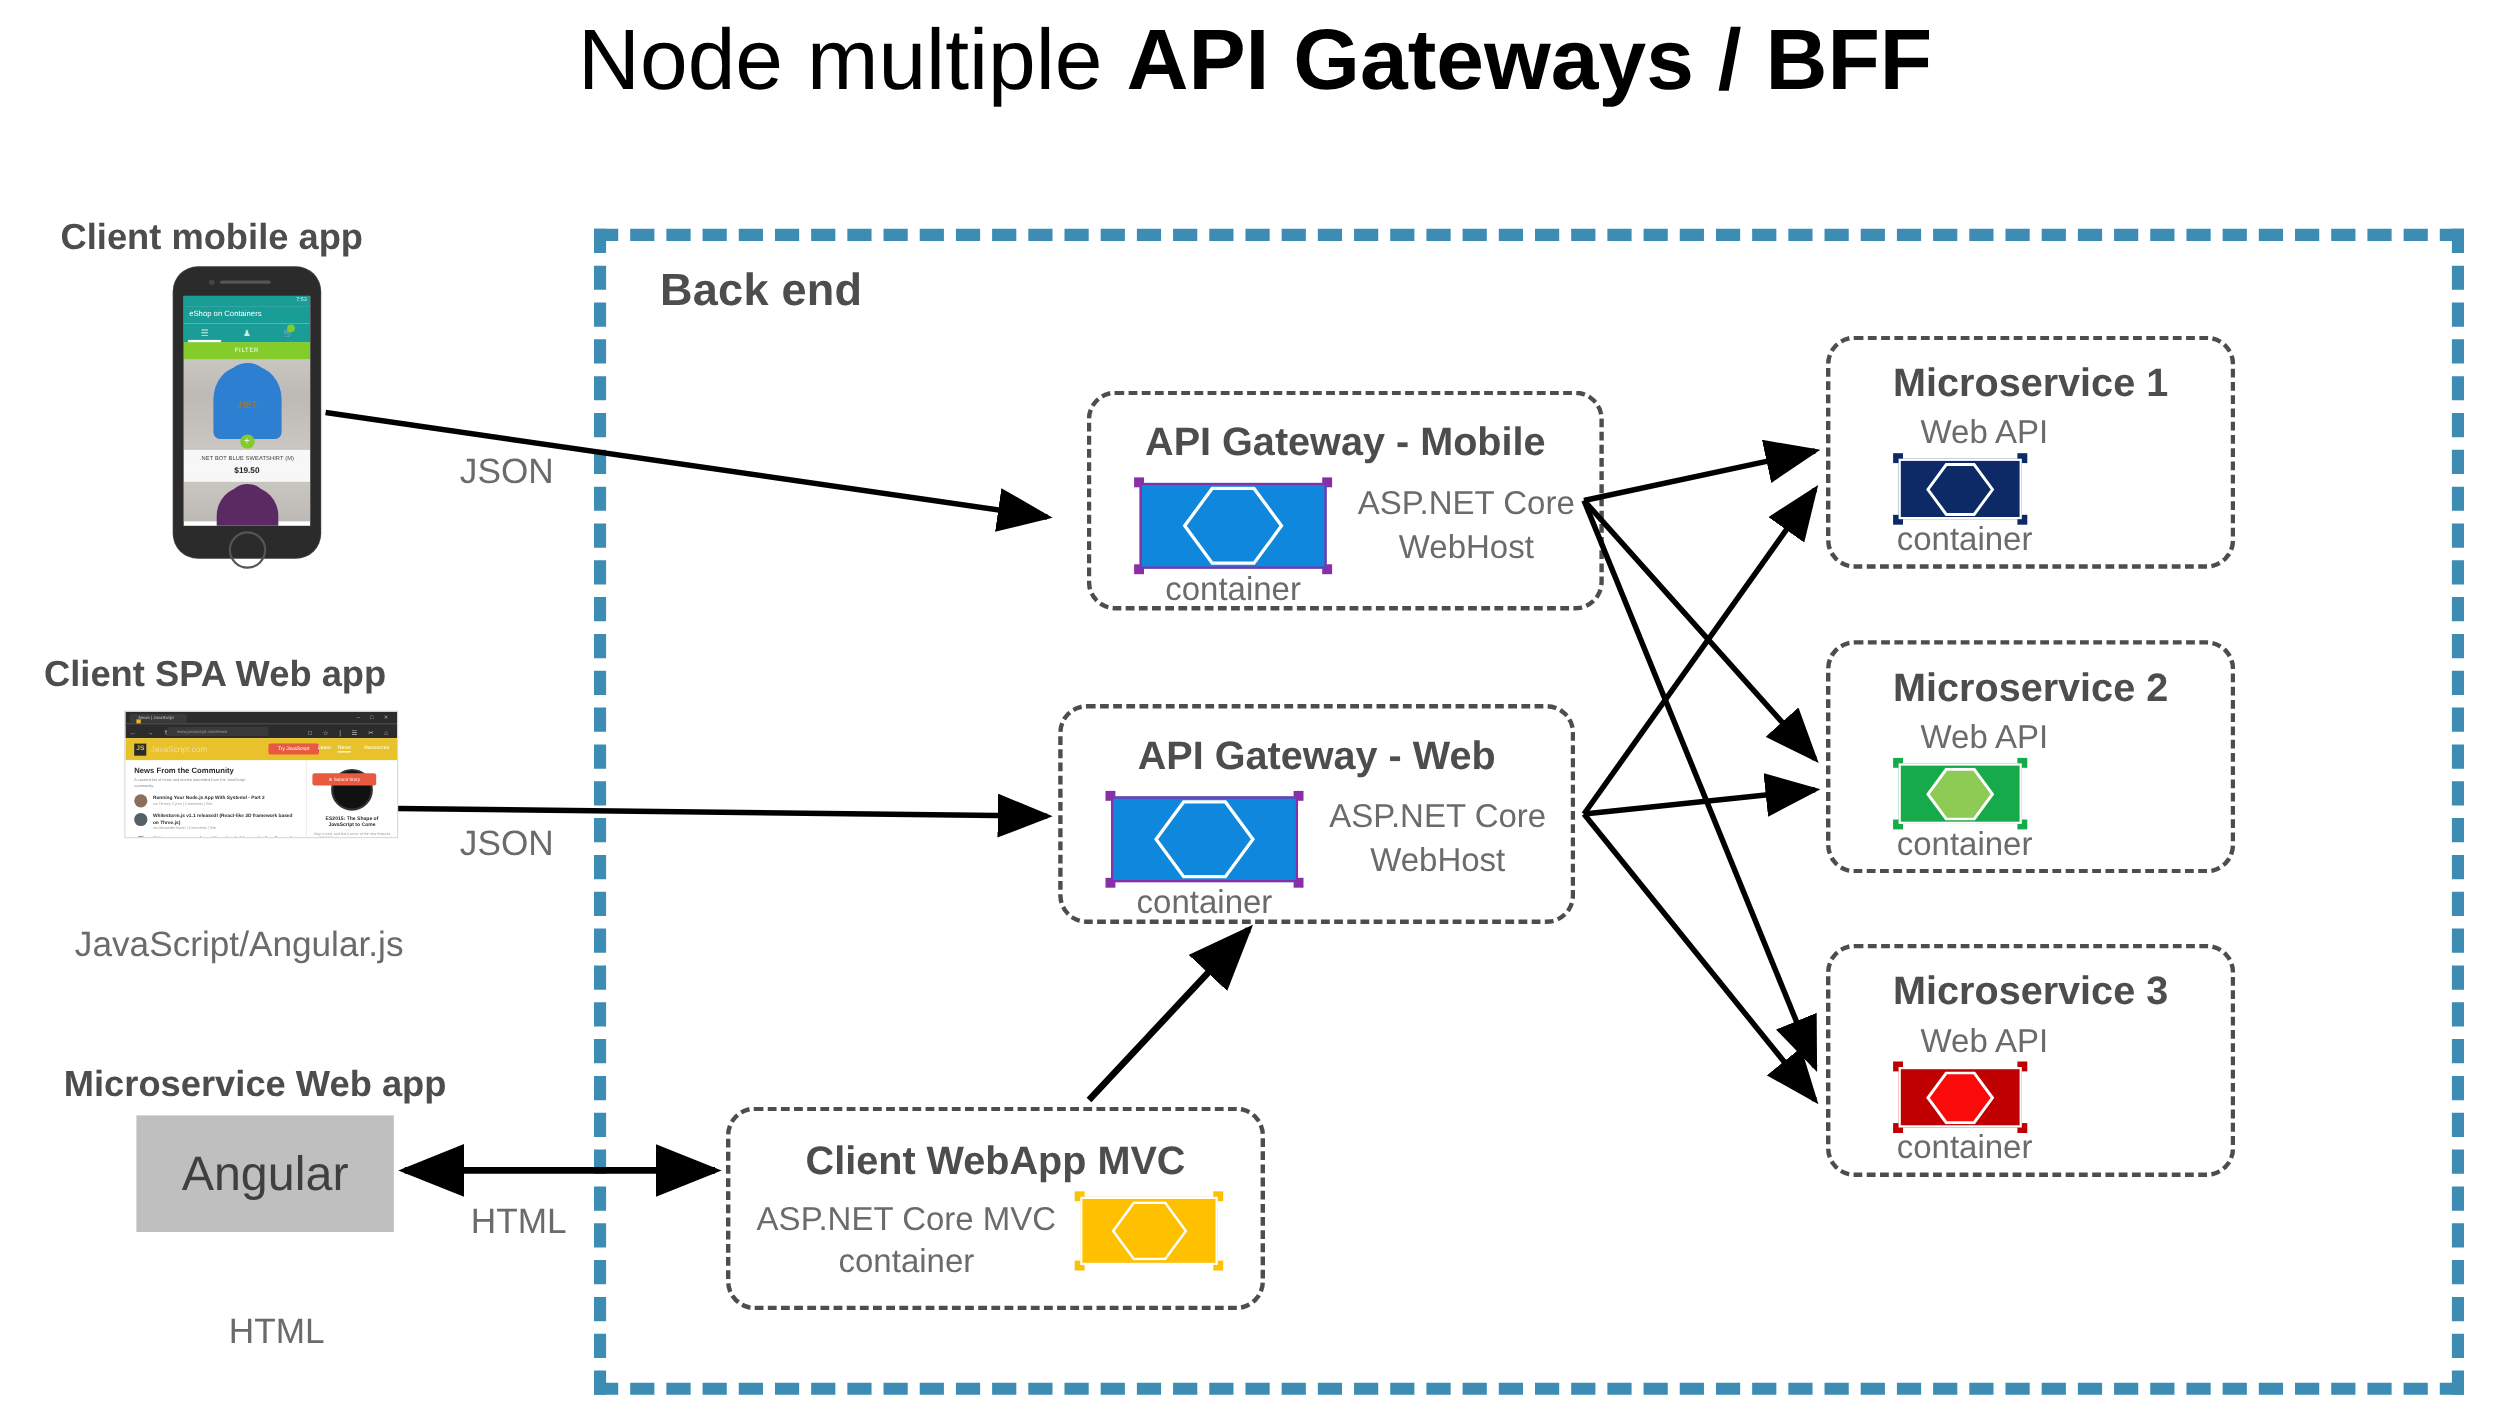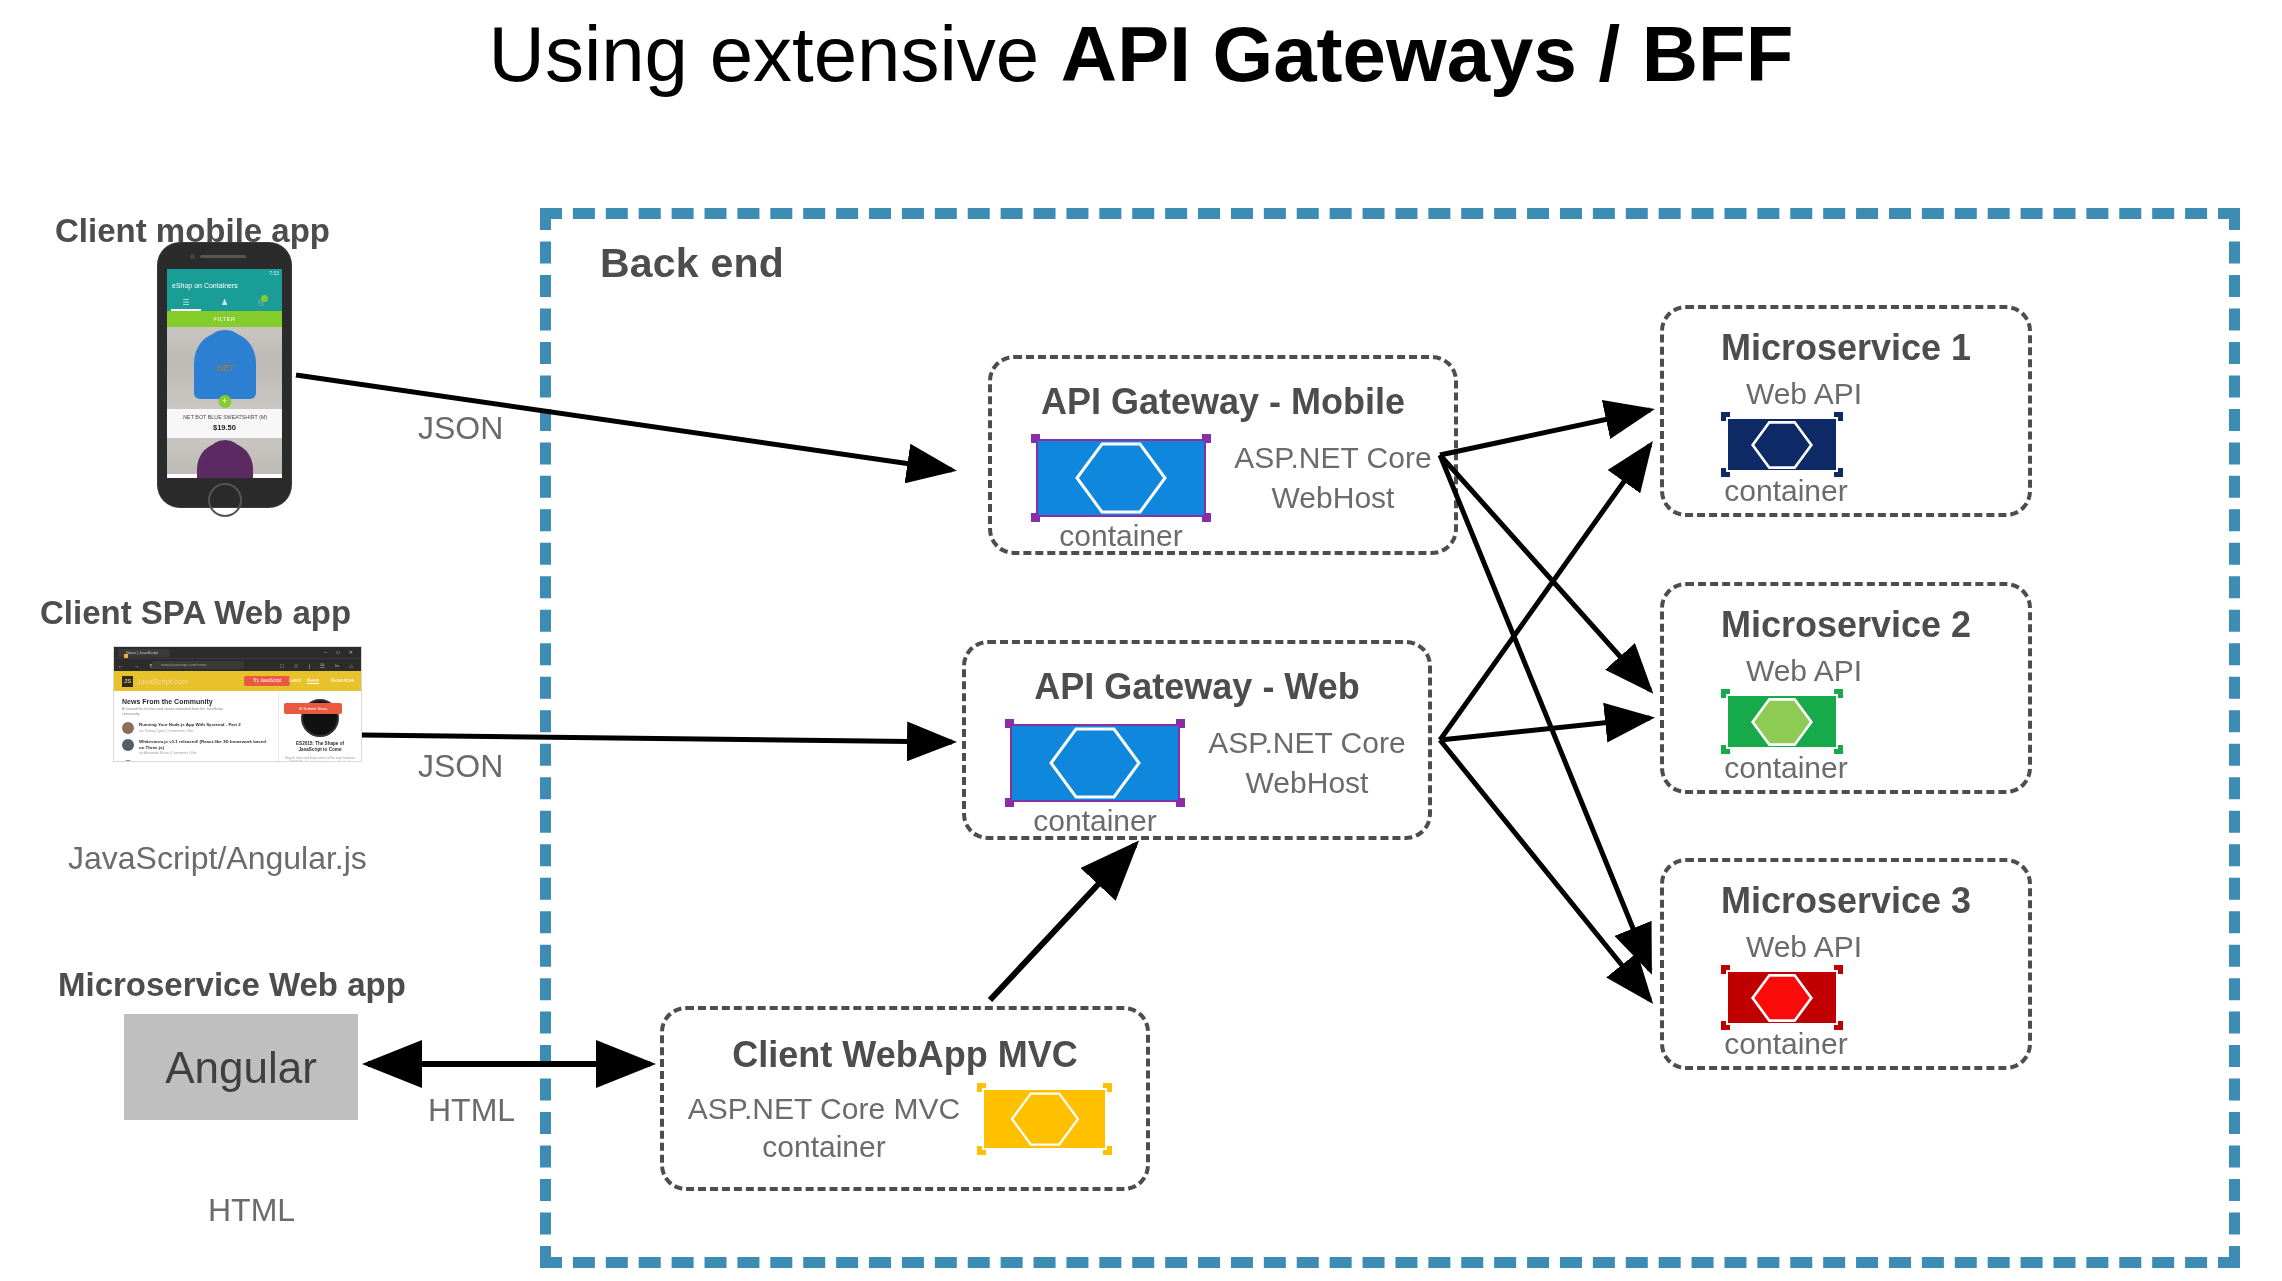--- a/index.html
+++ b/index.html
@@ -359,27 +359,27 @@
   .arrow-label {
     position: absolute;
     font-size: 32px; color: #6b6b6b;
     white-space: nowrap;
   }
 </style>
 </head>
 <body>
 
 <div id="page-title">
-  <span>Using extensive </span><span class="bold">API Gateways / BFF</span>
+  <span>Node multiple </span><span class="bold">API Gateways / BFF</span>
 </div>
 
 <div id="backend-boundary"></div>
 <div id="backend-label">Back end</div>
 
-<div class="col-heading" style="left:55px; top:196px;margin-top:16px;">Client mobile app</div>
+<div class="col-heading" style="left:55px; top:196px;">Client mobile app</div>
 
 <div class="col-heading" style="left:40px; top:594px;">Client SPA Web app</div>
 <div class="caption" style="left:68px; top:840px;">JavaScript/Angular.js</div>
 
 <div class="col-heading" style="left:58px; top:966px;">Microservice Web app</div>
 <div class="caption" style="left:208px; top:1192px;">HTML</div>
 
 <div id="phone">
   <div id="phone-cam"></div>
   <div id="phone-speaker"></div>

